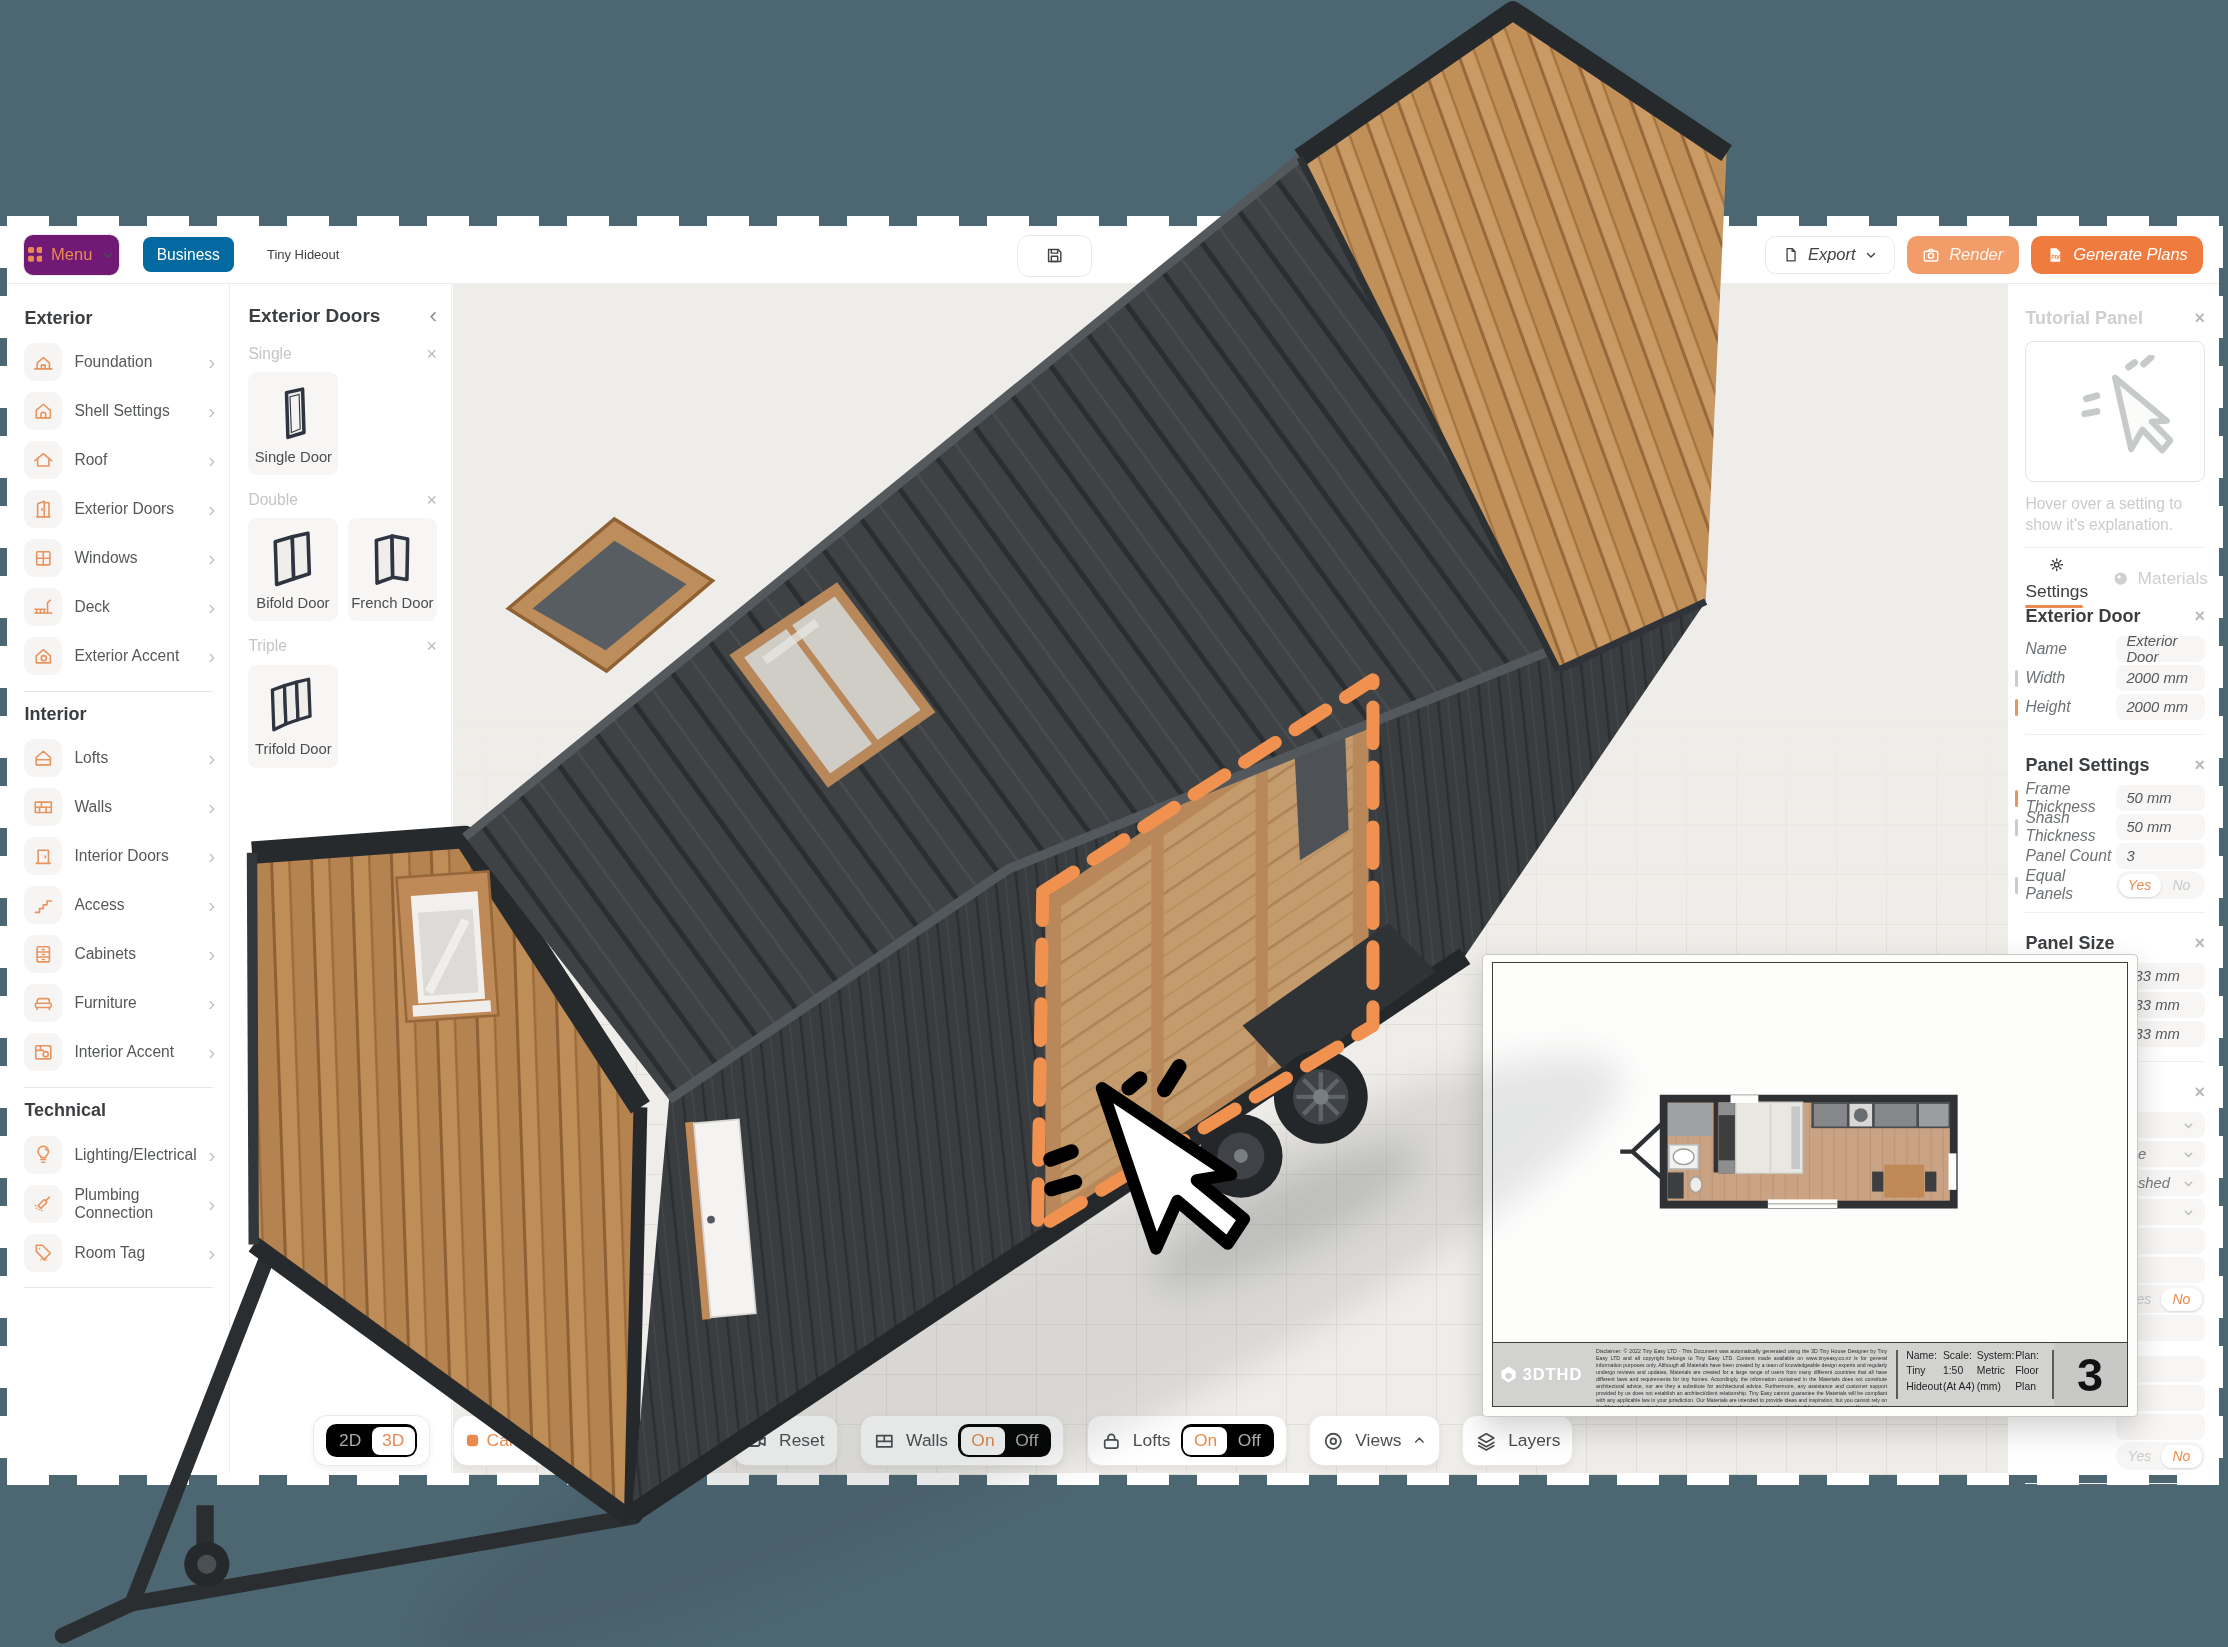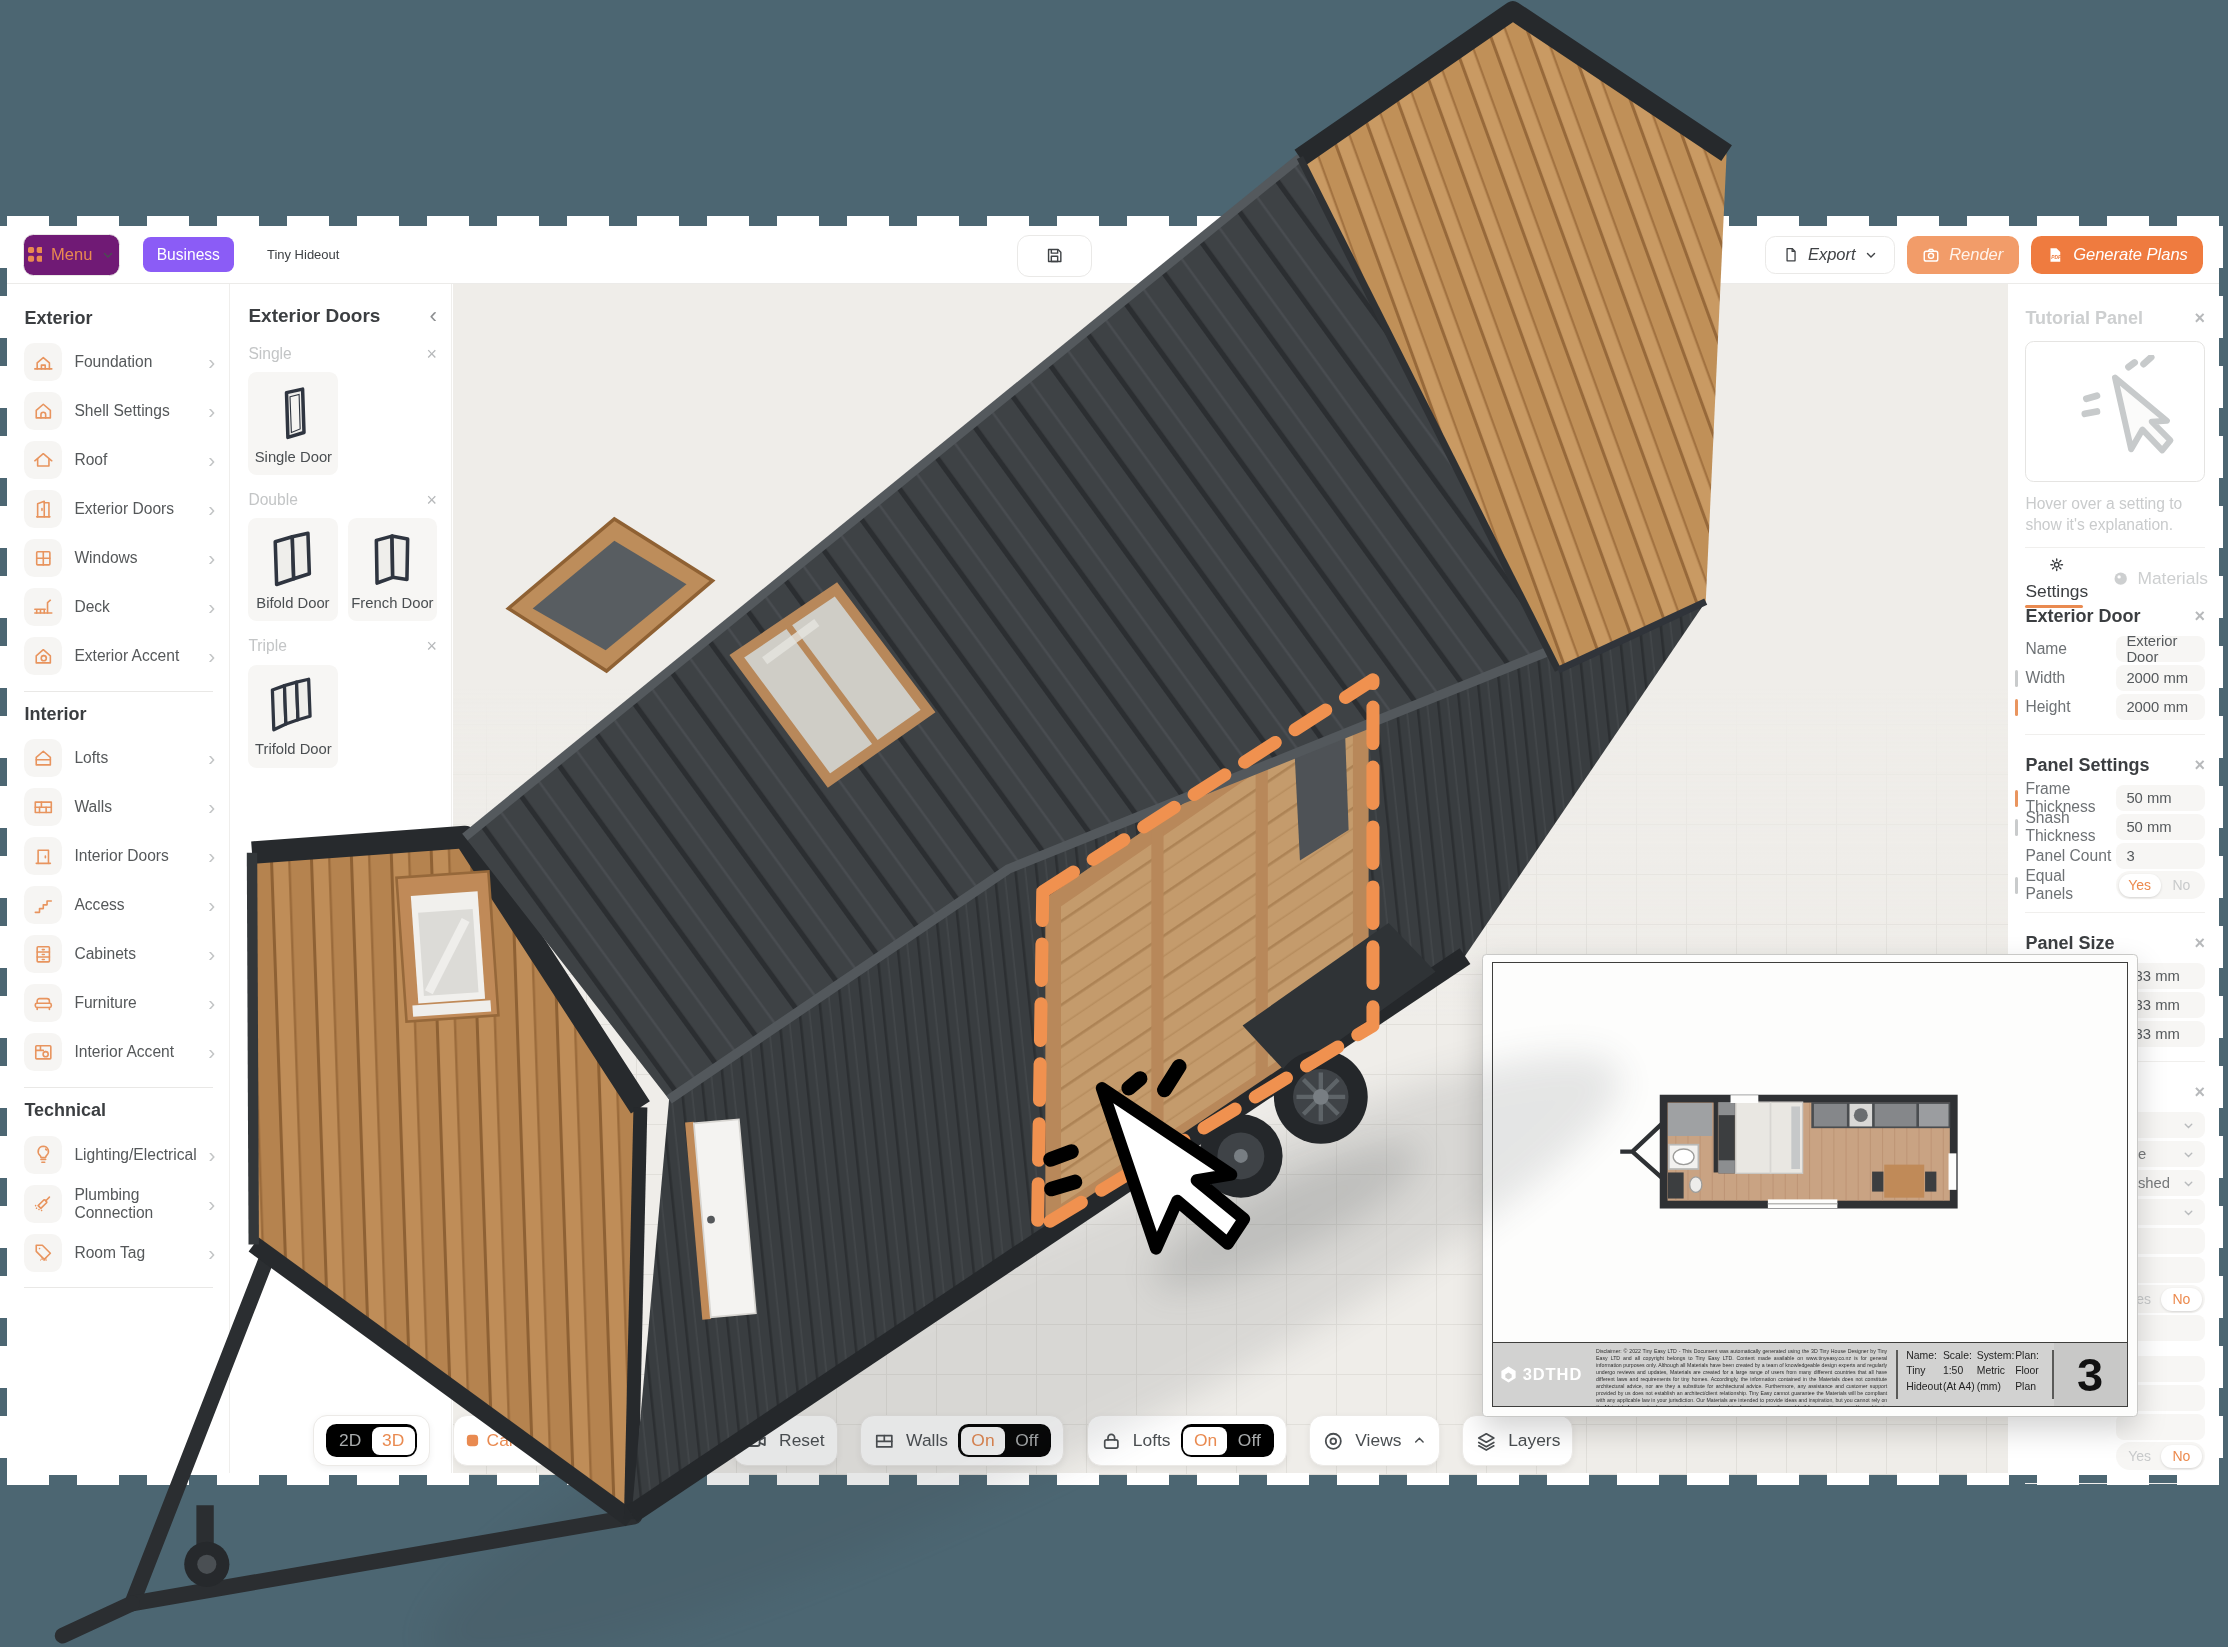--- a/index.html
+++ b/index.html
@@ -10,21 +10,21 @@
   .window{position:absolute;left:7px;top:226px;width:2212px;height:1249px;background:#fff;z-index:2;}
   .edge{position:absolute;z-index:3;pointer-events:none;}
   .edge.top{left:7px;top:216px;width:2212px;height:12px;background:repeating-linear-gradient(90deg,#fff 0 42px,transparent 42px 70px);}
   .edge.bottom{left:7px;top:1473px;width:2212px;height:12px;background:repeating-linear-gradient(90deg,#fff 0 42px,transparent 42px 70px);}
   .edge.left{left:0;top:226px;width:10.4px;height:1249px;background:repeating-linear-gradient(180deg,#fff 0 42px,transparent 42px 70px);}
   .edge.right{left:2213px;top:226px;width:10.4px;height:1249px;background:repeating-linear-gradient(180deg,#fff 0 42px,transparent 42px 70px);}
   
   .topbar{position:absolute;top:0;left:0;right:0;height:57px;background:#fff;border-bottom:0.9px solid #ECEBE9;display:flex;align-items:center;z-index:5;}
   .menu-pill{display:flex;align-items:center;gap:8.7px;height:40px;padding:0 4px;border:0.9px solid #EAE9E7;border-radius:10.4px;margin-left:15.6px;background:#701a75;}
   .menu-pill .mlabel{color:#E98A50;font-size:16.5px;}
-  .badge{margin-left:22.6px;background:#8b5cf6;color:#fff;height:35px;padding:0 14px;border-radius:7.8px;font-size:15.6px;display:flex;align-items:center;}
+  .badge{margin-left:22.6px;background:#0369a1;color:#fff;height:35px;padding:0 14px;border-radius:7.8px;font-size:15.6px;display:flex;align-items:center;}
   .proj-title{margin-left:33px;font-size:13px;color:#3F4245;}
   .save-pill{position:absolute;left:1010px;top:8.7px;width:73px;height:40px;border:0.9px solid #EAE9E7;border-radius:12px;display:flex;align-items:center;justify-content:center;background:#fff;color:#3F4245;}
   .tb-right{margin-left:auto;display:flex;gap:12px;margin-right:15.6px;align-items:center;}
   .btn{height:38px;border-radius:10.4px;display:flex;align-items:center;gap:8.7px;padding:0 15.6px;font-size:16.5px;box-sizing:border-box;font-style:italic;}
   .btn.export{border:0.9px solid #EAE9E7;background:#fff;color:#3F4245;}
   .btn.render{background:#F29C69;color:#FFF3EA;}
   .btn.generate{background:#EF7B3F;color:#fff;}
   
   .sidebar{position:absolute;top:58px;left:0;width:223px;bottom:0;background:#fff;border-right:0.9px solid #EFEEEC;padding:19px 8.7px 0 17.4px;box-sizing:border-box;z-index:5;}
   .sb-title{font-size:18px;font-weight:bold;color:#3B3E41;margin:5.2px 0 8.7px 0;}
@@ -62,21 +62,21 @@
   .ins-div{border-top:0.9px solid #F0EFED;margin:12px 0;}
   .tut-head{display:flex;justify-content:space-between;align-items:center;height:26px;color:#CDCFD0;font-size:18px;font-weight:bold;}
   .tut-box{margin-top:10.4px;height:139px;border:0.9px solid #E5E4E2;border-radius:8.7px;display:flex;align-items:center;justify-content:center;}
   .tut-cap{margin-top:10.4px;color:#C9CBCC;font-size:15.6px;line-height:1.35;}
   .tabs{display:flex;gap:24px;align-items:center;height:38px;}
   .tab{display:flex;gap:7.8px;align-items:center;font-size:17.4px;cursor:pointer;}
   .tab.active{color:#3B3E41;font-weight:normal;position:relative;flex-direction:column;}
   .tab.active::after{content:"";position:absolute;left:0;right:5.2px;bottom:-6px;height:2.6px;background:#E98A50;border-radius:1.7px;}
   .tab.inactive{color:#CDCFD0;}
   .sec-head{display:flex;justify-content:space-between;align-items:center;height:37px;font-weight:bold;font-size:18px;color:#3B3E41;}
-  .ins-row{display:flex;align-items:center;height:29px;position:relative;}
+  .ins-row{display:flex;align-items:center;height:29px;position:relative;font-style:italic;}
   .ins-label{flex:1;font-size:15.6px;color:#6E7275;}
   .tick{position:absolute;left:-10.4px;width:2.6px;height:17.4px;border-radius:1.7px;}
   .tick.orange{background:#E9955F;}.tick.gray{background:#C9CBCC;}
   .pill{width:89px;height:26px;background:#F7F6F4;border-radius:7.8px;display:flex;align-items:center;padding:0 10.4px;font-size:14.8px;color:#55595C;box-sizing:border-box;flex:0 0 auto;}
   .pill.select{justify-content:space-between;color:#77797B;}
   .toggle{width:89px;height:28px;background:#F7F6F4;border-radius:14px;display:flex;padding:2.6px;box-sizing:border-box;flex:0 0 auto;}
   .toggle .opt{flex:1;display:flex;align-items:center;justify-content:center;font-size:14px;color:#C8CACB;border-radius:11.3px;}
   .toggle .opt.sel{background:#fff;color:#EC8A4E;box-shadow:0 0.9px 2.6px rgba(0,0,0,.14);}
   .gap14{height:12px;}
   

